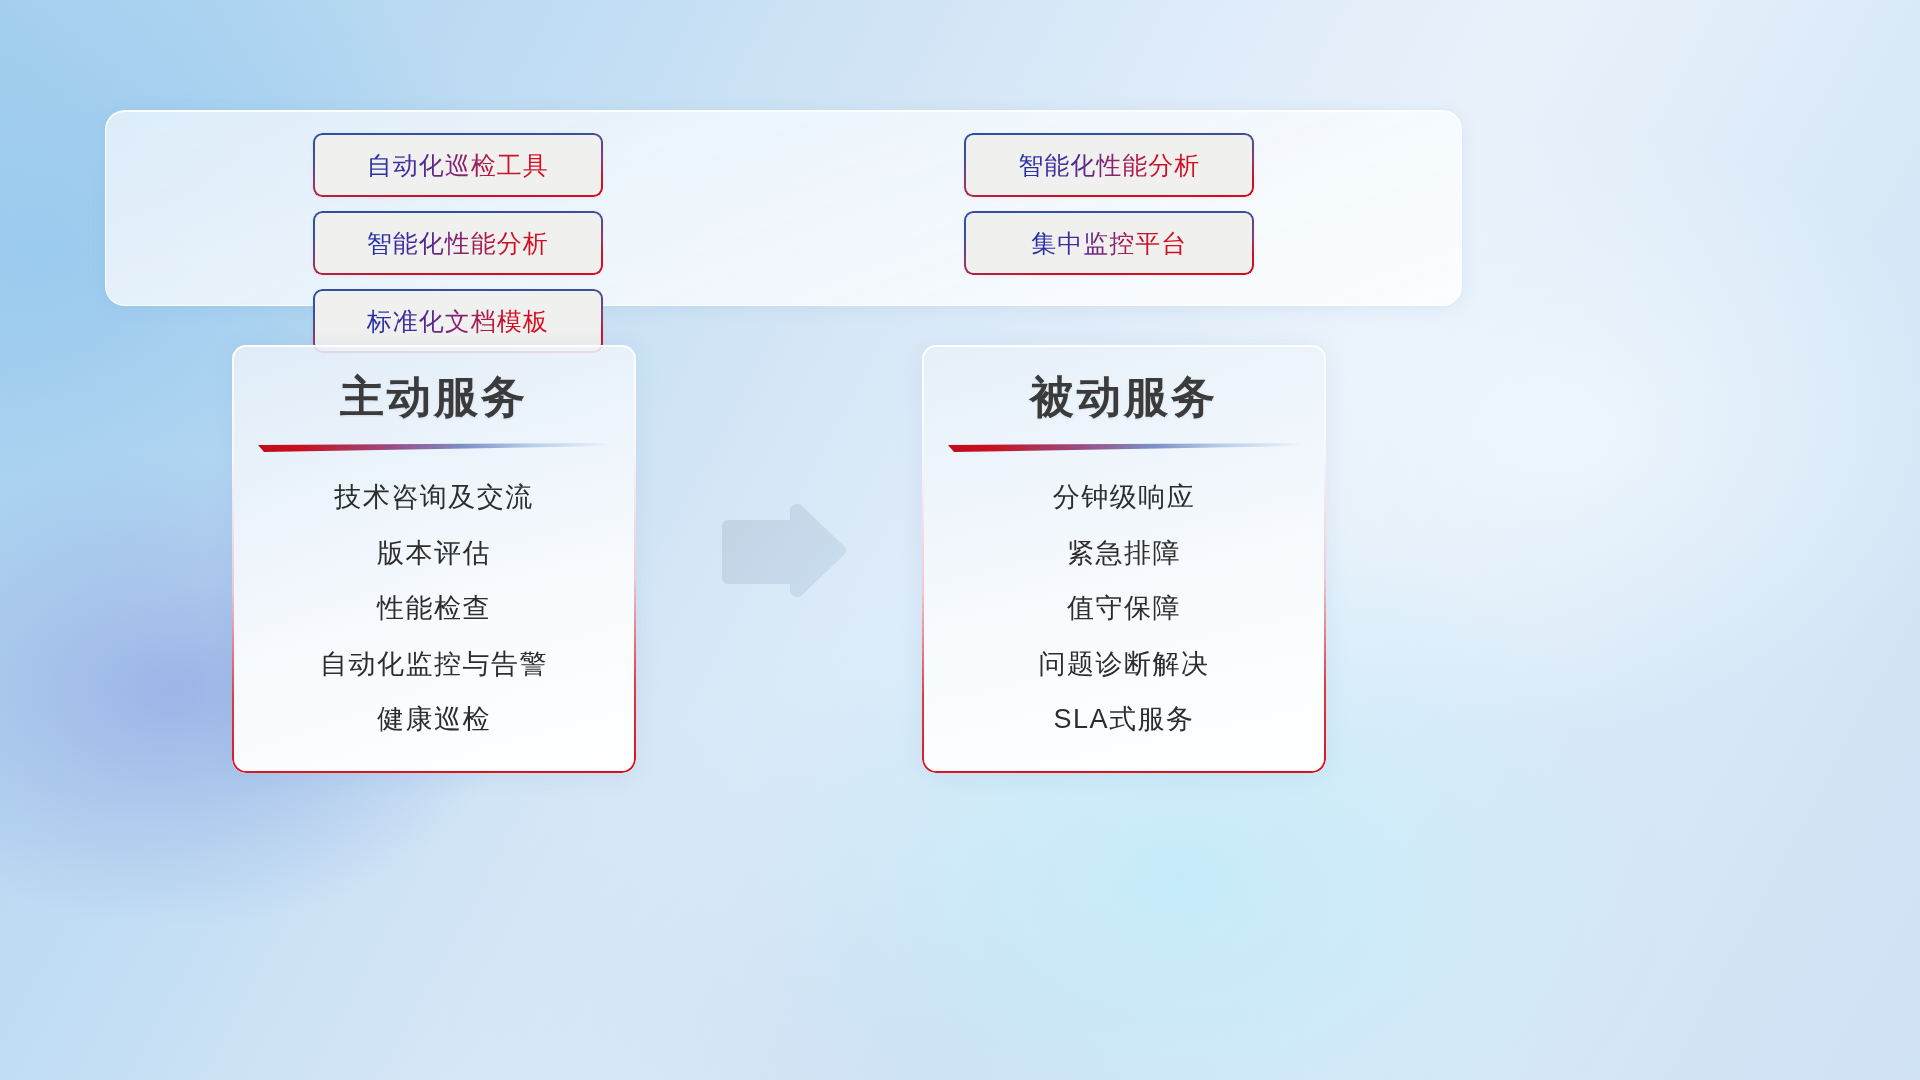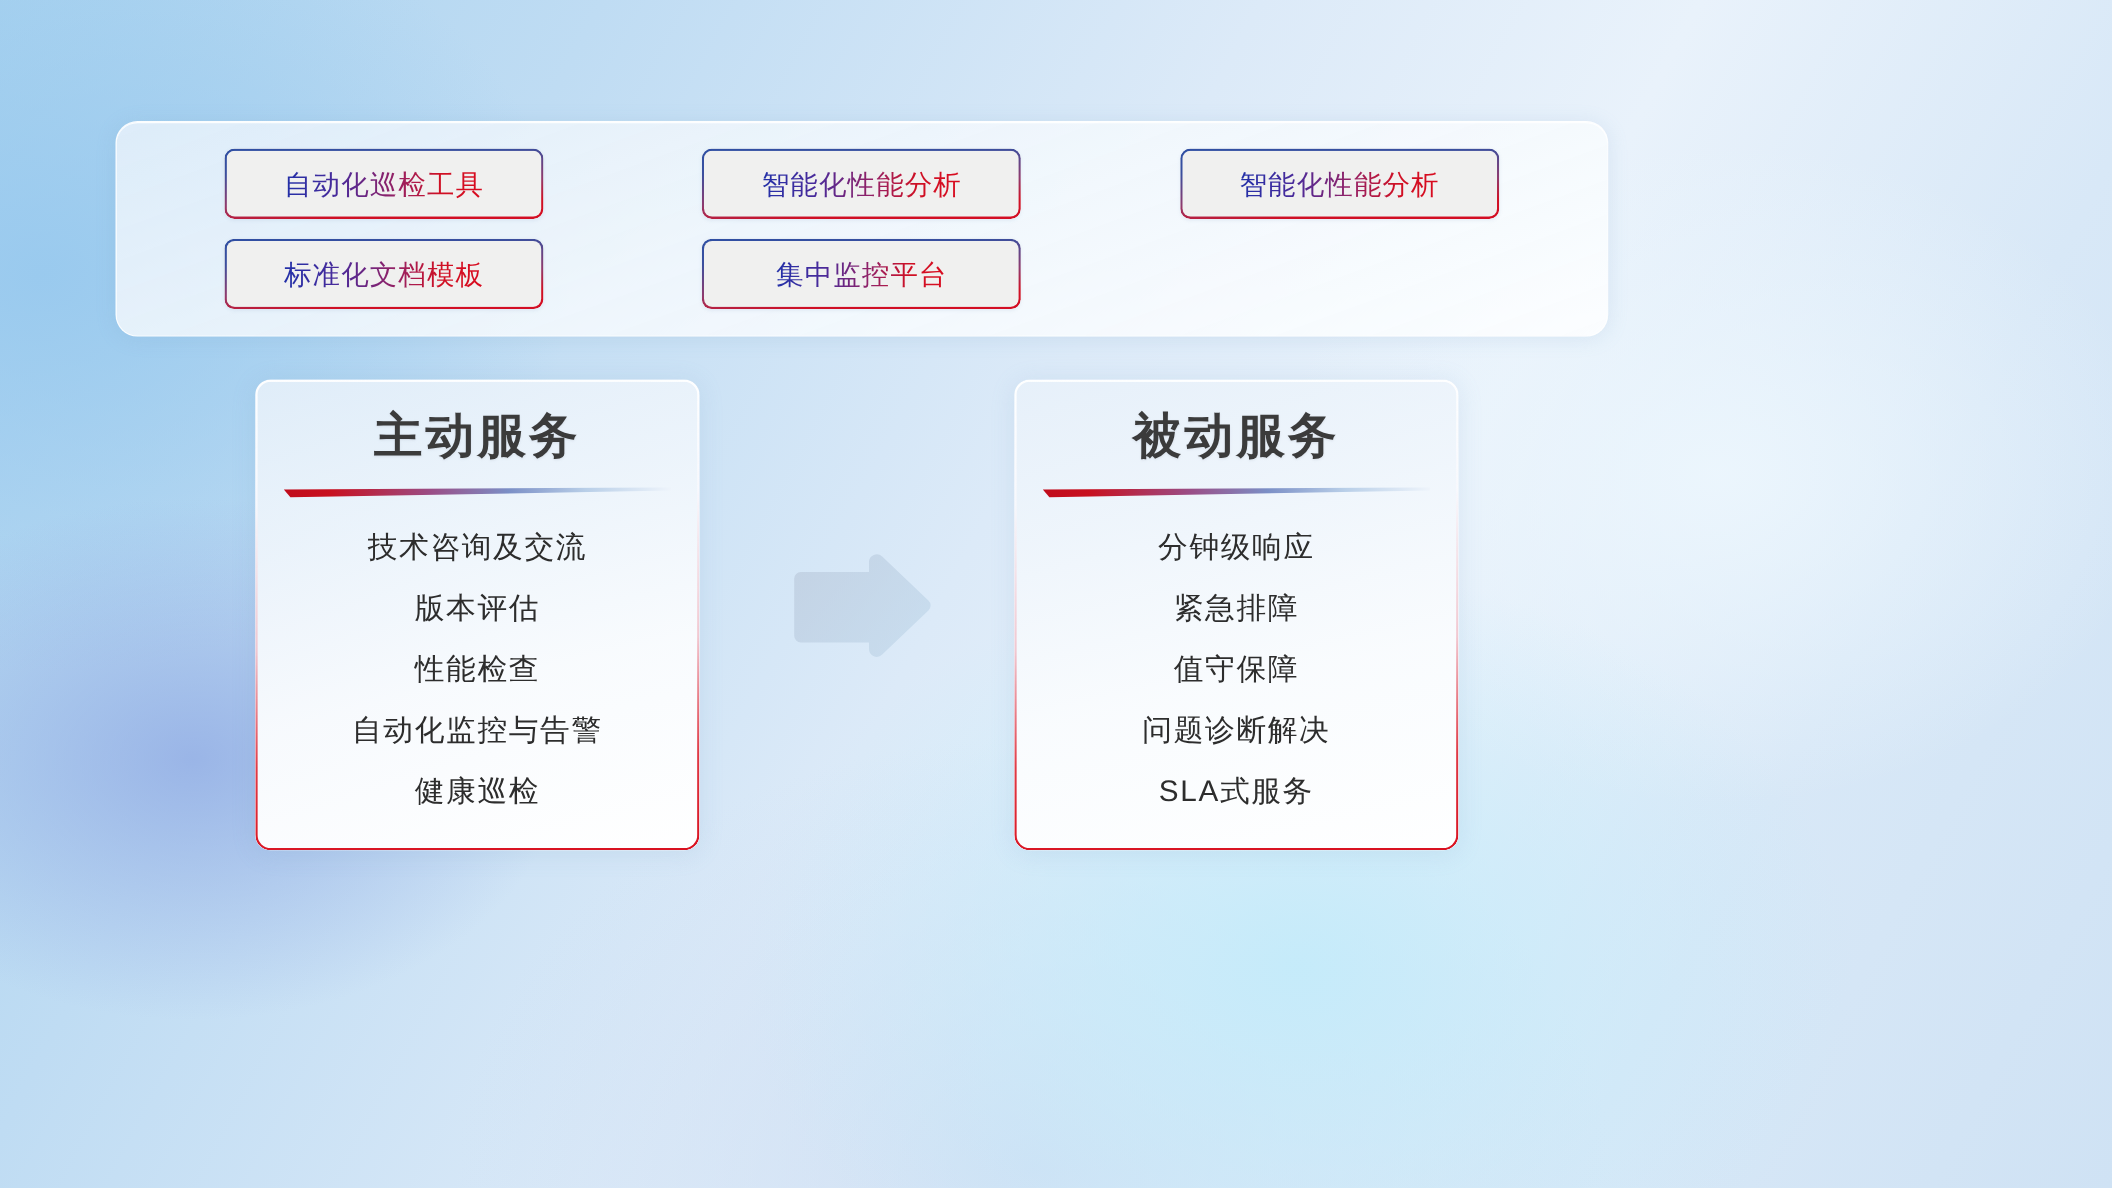--- a/index.html
+++ b/index.html
@@ -25,21 +25,21 @@
 
   
   #top-panel{
     position:absolute; left:105px; top:110px;
     width:1357px; height:196px;
     border-radius:20px;
     background:linear-gradient(160deg, rgba(229,240,250,0.88) 0%, rgba(241,247,252,0.92) 45%, rgba(251,253,255,0.97) 100%);
     border:1px solid rgba(255,255,255,0.85);
     box-shadow:0 2px 18px rgba(120,160,200,0.16), inset 0 1px 0 rgba(255,255,255,0.9);
     display:grid;
-    grid-template-columns:repeat(3,1fr);
+    grid-template-columns:repeat(2,1fr);
     grid-template-rows:repeat(2,1fr);
     align-items:center;
     justify-items:center;
     padding:22px 44px;
     column-gap:36px; row-gap:14px;
   }
 
   .pill{
     position:relative;
     width:290px; height:64px;
@@ -155,25 +155,25 @@
 
     <div class="pill">
       <span class="pill-label">智能化性能分析</span>
     </div>
 
     <div class="pill">
       <span class="pill-label">智能化性能分析</span>
     </div>
 
     <div class="pill">
+      <span class="pill-label">集中监控平台</span>
+    </div>
+
+    <div class="pill">
       <span class="pill-label">标准化文档模板</span>
-    </div>
-
-    <div class="pill">
-      <span class="pill-label">集中监控平台</span>
     </div>
 
   </section>
 
   <section class="svc-card" id="card-active">
     <h2 class="svc-title">主动服务</h2>
 
     <div class="divider">
       <svg viewBox="0 0 352 12" preserveAspectRatio="none" aria-hidden="true">
         <defs>

